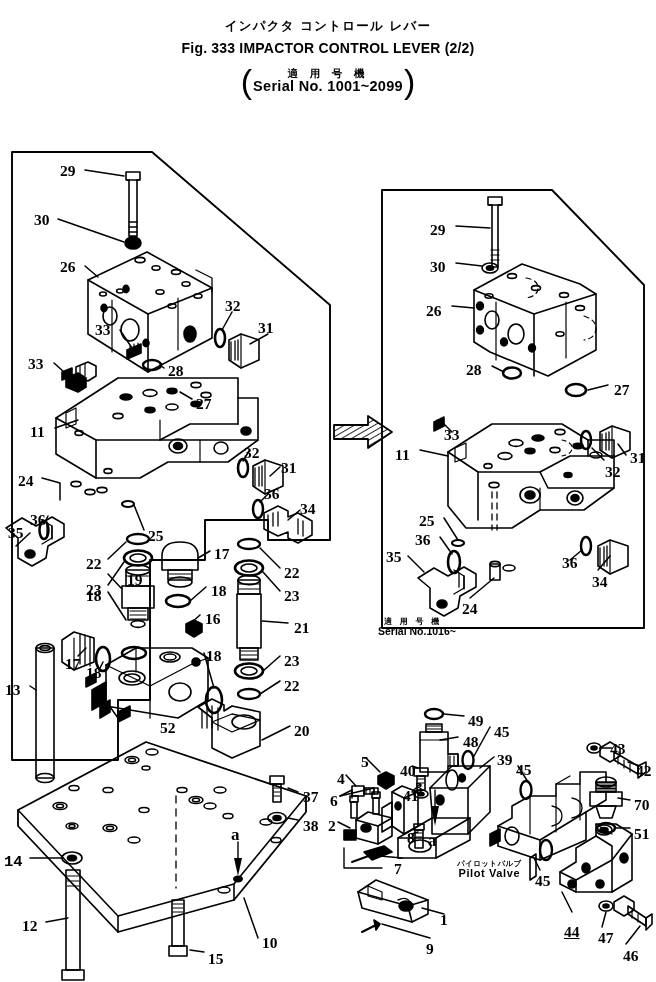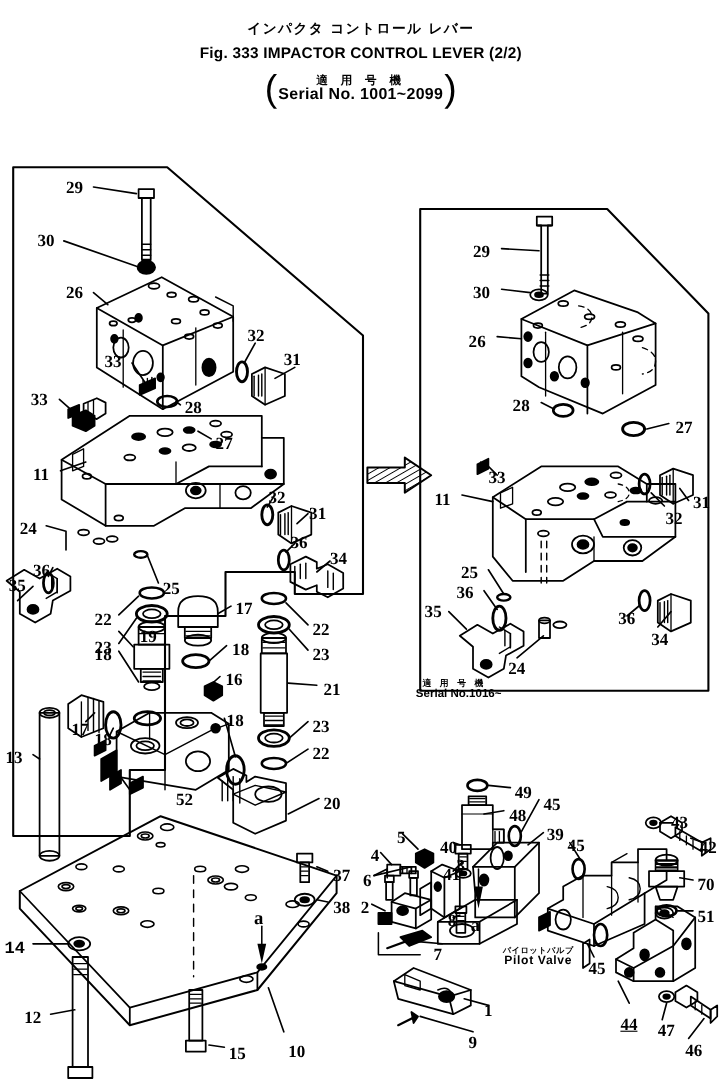--- a/index.html
+++ b/index.html
@@ -853,21 +853,21 @@
       <div class="cal" style="left: 205px; top: 611px;">16</div>
       <div class="cal" style="left: 65px; top: 656px;">17</div>
       <div class="cal" style="left: 86px; top: 665px;">18</div>
       <div class="cal" style="left: 206px; top: 648px;">18</div>
       <div class="cal" style="left: 294px; top: 723px;">20</div>
       <div class="cal" style="left: 5px; top: 682px;">13</div>
       <div class="cal" style="left: 112px; top: 720px; margin-left: 48px;">52</div>
       <div class="cal" style="left: 4px; top: 855px; font-family: Liberation Mono, monospace;">14</div>
       <div class="cal" style="left: 22px; top: 918px;">12</div>
       <div class="cal" style="left: 208px; top: 951px;">15</div>
-      <div class="cal" style="left: 262px; top: 935px; margin-top: 14px;">10</div>
+      <div class="cal" style="left: 262px; top: 935px;">10</div>
       <div class="cal" style="left: 303px; top: 789px;">37</div>
       <div class="cal" style="left: 303px; top: 818px;">38</div>
       <div class="cal" style="left: 430px; top: 222px;">29</div>
       <div class="cal" style="left: 430px; top: 259px;">30</div>
       <div class="cal" style="left: 426px; top: 303px;">26</div>
       <div class="cal" style="left: 466px; top: 362px;">28</div>
       <div class="cal" style="left: 614px; top: 382px;">27</div>
       <div class="cal" style="left: 444px; top: 427px;">33</div>
       <div class="cal" style="left: 395px; top: 447px;">11</div>
       <div class="cal" style="left: 605px; top: 464px;">32</div>

